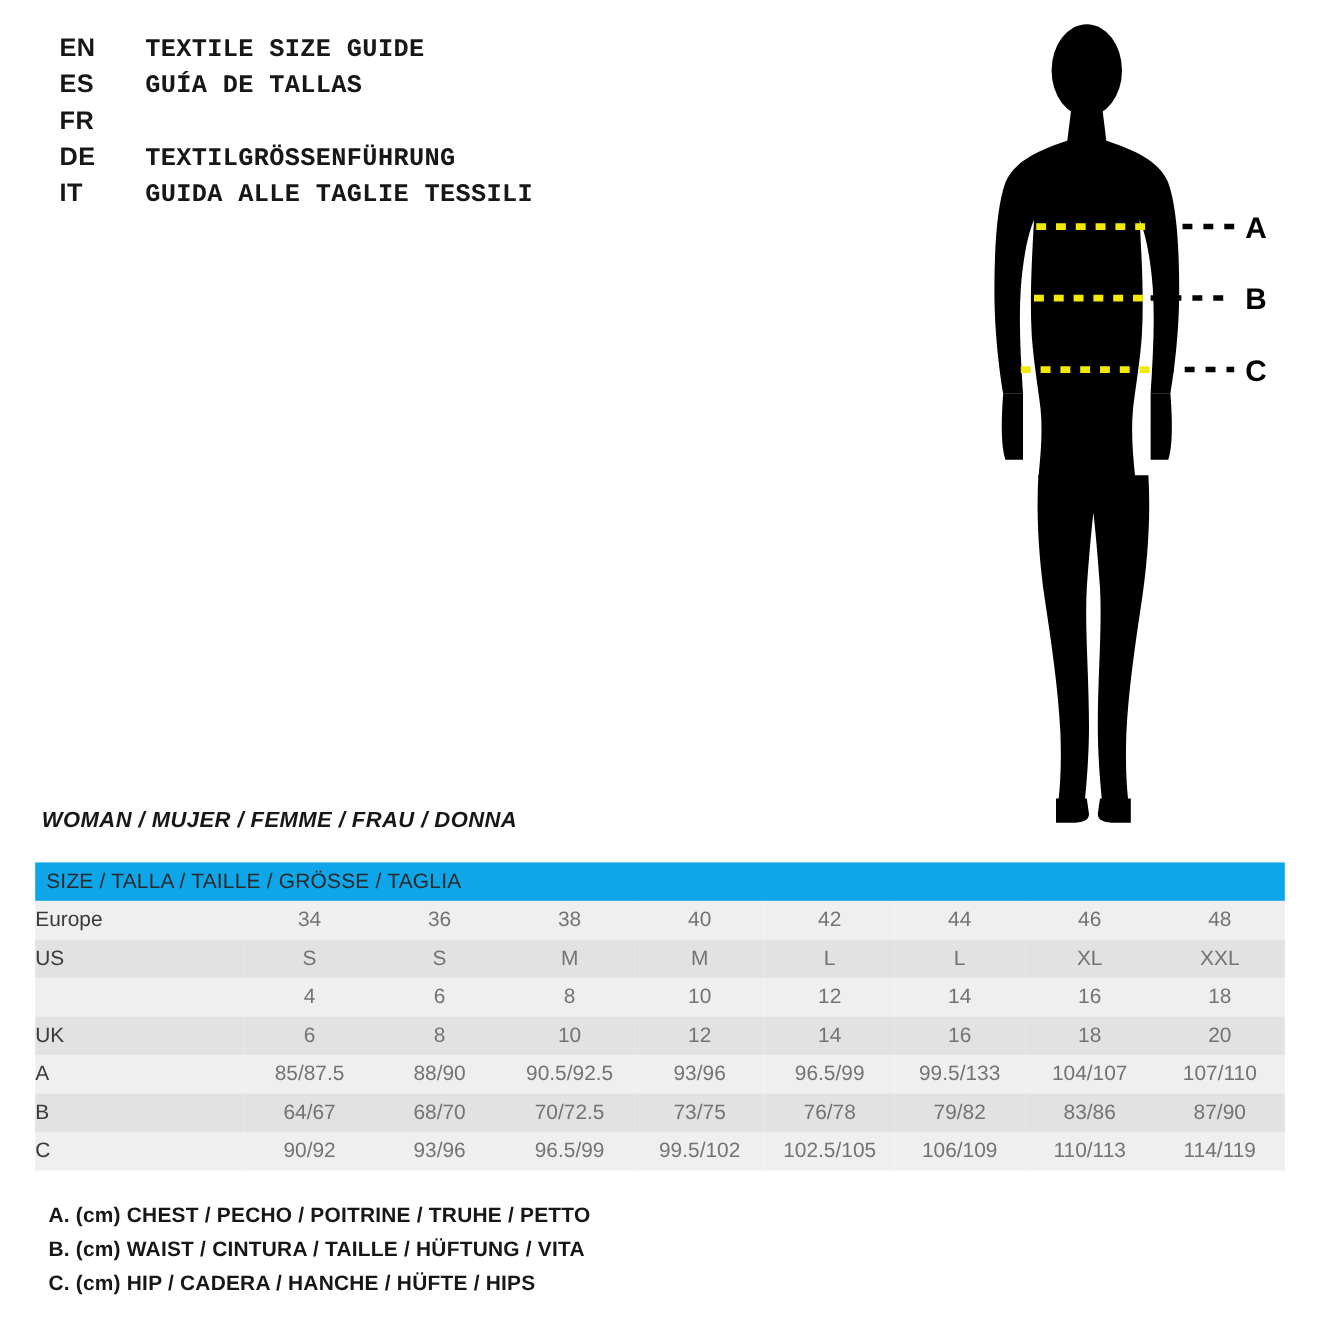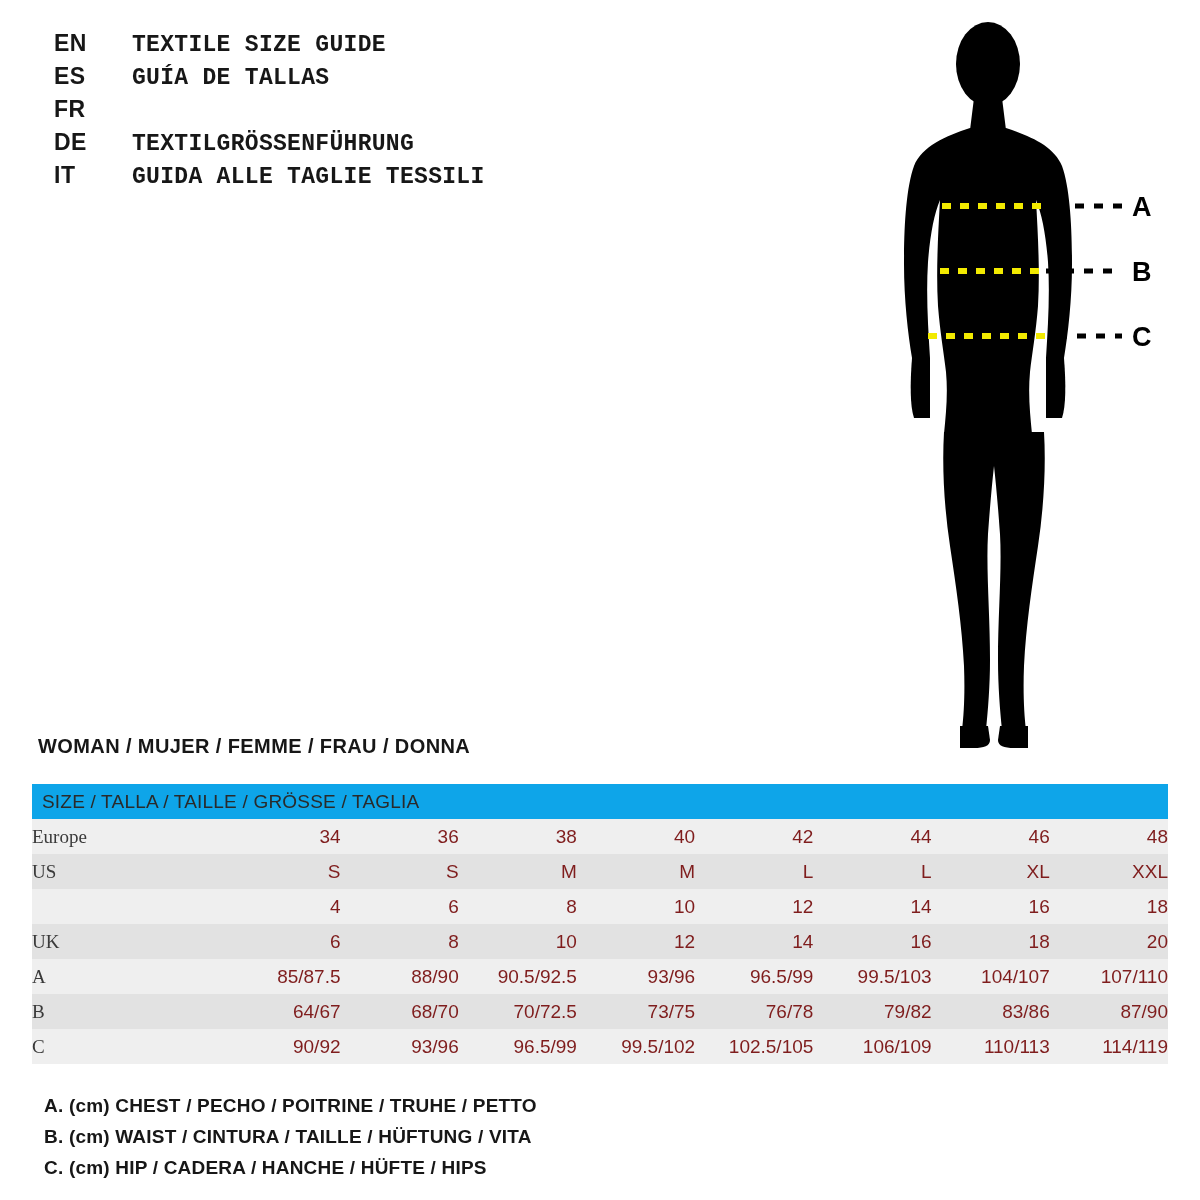--- a/index.html
+++ b/index.html
@@ -57,20 +57,21 @@
 
   
   #section-label {
     position: absolute;
     left: 38px;
     top: 735px;
     font-size: 20px;
     font-weight: bold;
     letter-spacing: 0.4px;
     color: #171717;
+    font-style: italic;
   }
 
   
   #size-table {
     position: absolute;
     left: 32px;
     top: 784px;
     width: 1136px;
     border-collapse: collapse;
     font-size: 19px;
@@ -89,26 +90,25 @@
     letter-spacing: 0.2px;
   }
   #size-table tr.stripe-light td { background: #efefef; }
   #size-table tr.stripe-dark td  { background: #e2e2e2; }
 
   td.rowlabel {
     width: 190px;
     padding-left: 10px;
     text-align: left;
     color: #3a3a3a;
-    font-family: Liberation Serif, serif;
   }
   td.val {
     width: 118px;
-    text-align: right;
-    color: #7f1d1d;
+    text-align: center;
+    color: #737373;
   }
 
   
   #footnotes {
     position: absolute;
     left: 44px;
     top: 1090px;
     width: 900px;
   }
   .footnote {
@@ -275,21 +275,21 @@
       <td class="val">20</td>
     </tr>
 
     <tr class="stripe-light">
       <td class="rowlabel">A</td>
       <td class="val">85/87.5</td>
       <td class="val">88/90</td>
       <td class="val">90.5/92.5</td>
       <td class="val">93/96</td>
       <td class="val">96.5/99</td>
-      <td class="val">99.5/103</td>
+      <td class="val">99.5/133</td>
       <td class="val">104/107</td>
       <td class="val">107/110</td>
     </tr>
 
     <tr class="stripe-dark">
       <td class="rowlabel">B</td>
       <td class="val">64/67</td>
       <td class="val">68/70</td>
       <td class="val">70/72.5</td>
       <td class="val">73/75</td>

